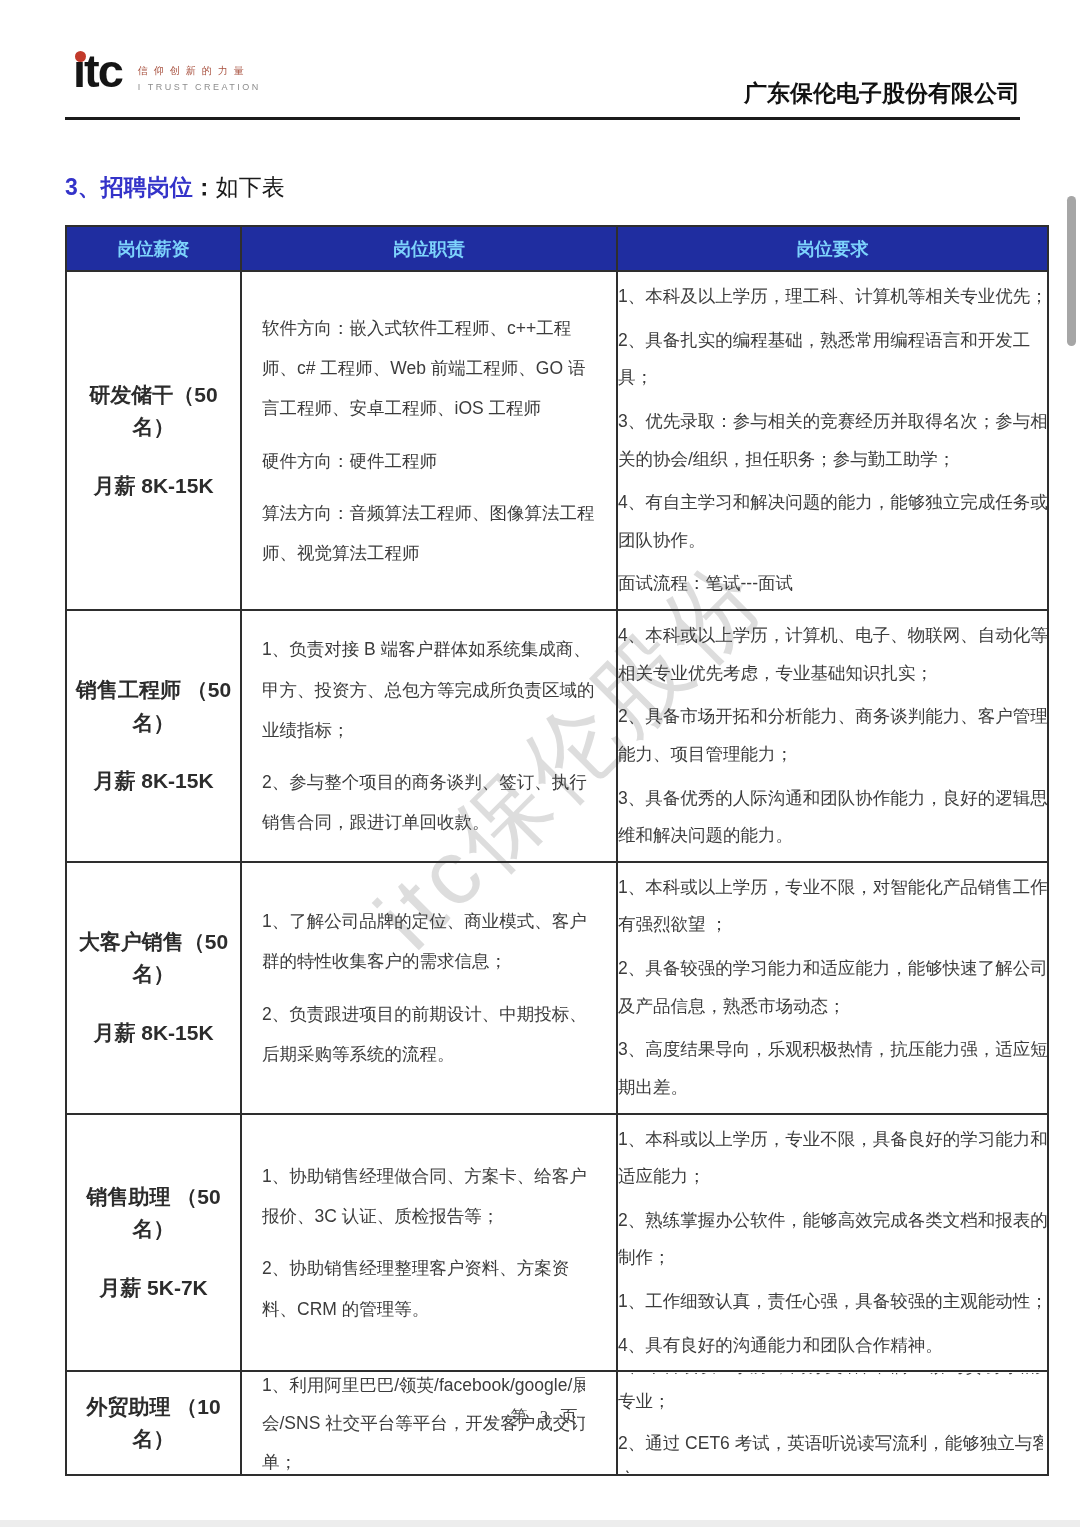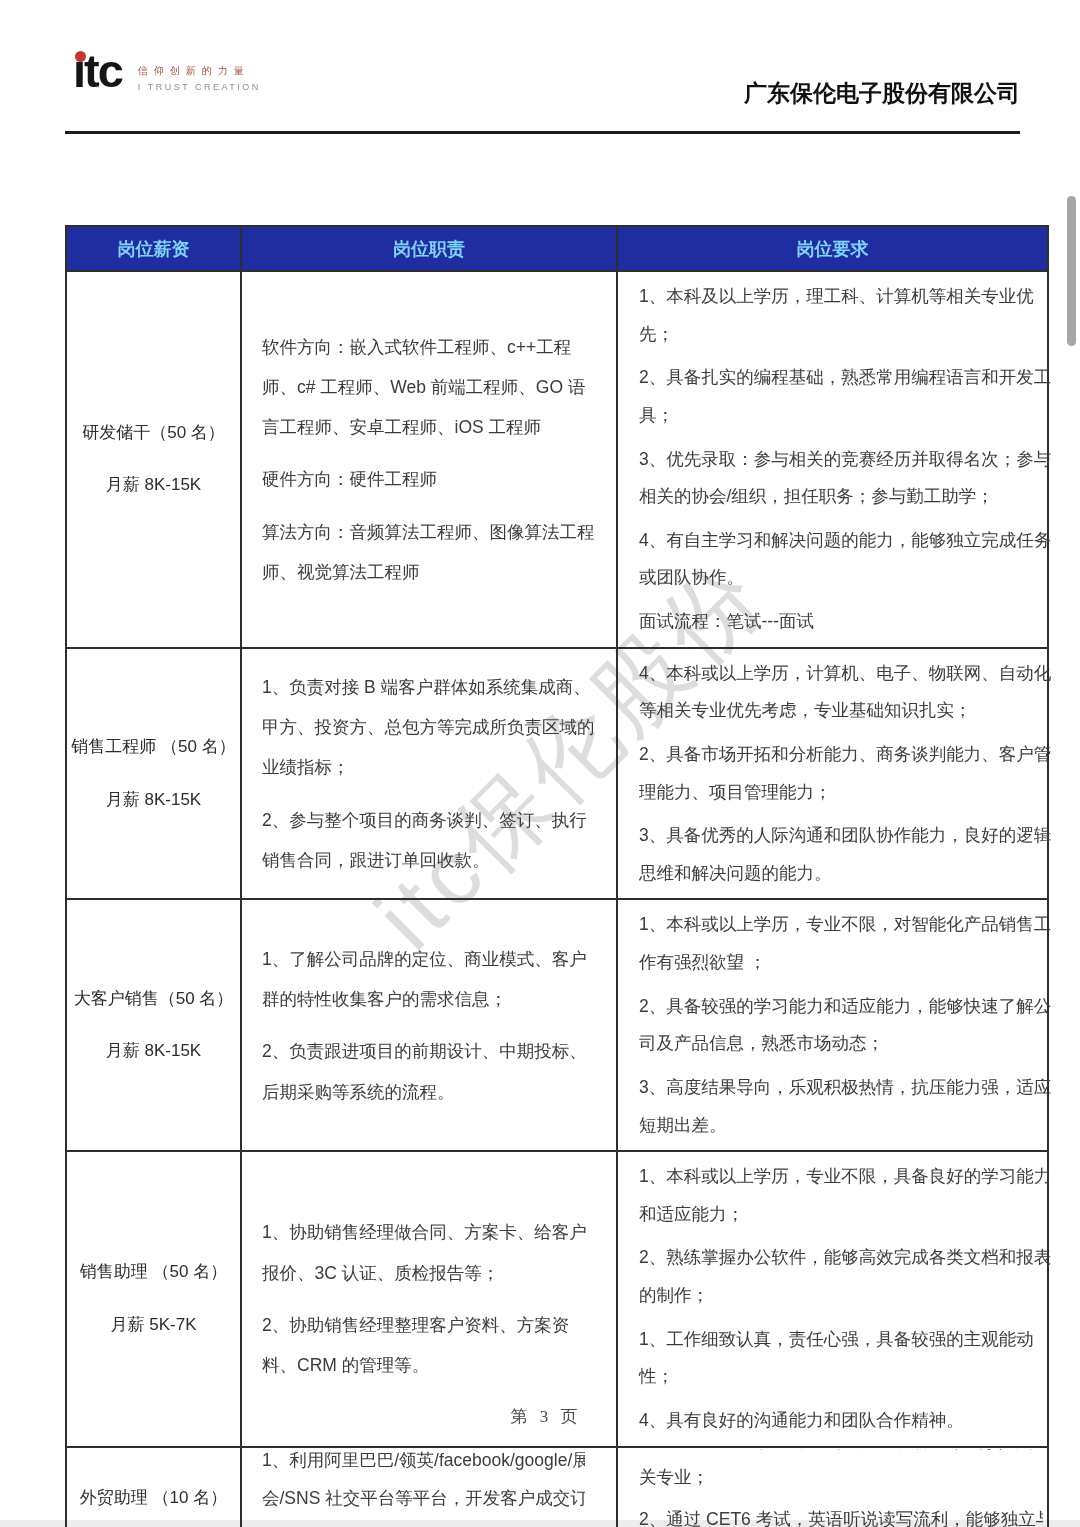--- a/index.html
+++ b/index.html
@@ -3,21 +3,21 @@
 <meta charset="utf-8">
 <style>
   html,body { margin:0; padding:0; background:#ffffff; }
   .page {
     position:relative; width:1080px; height:1527px; margin:0 auto;
     background:#ffffff; overflow:hidden;
     font-family:"Liberation Sans", sans-serif; color:#3c3c3c;
   }
 
   
-  .hdr { position:absolute; left:65px; right:60px; top:0; height:134px; }
+  .hdr { position:absolute; left:65px; right:60px; top:0; height:120px; }
   .hdr-rule { position:absolute; left:0; right:0; bottom:0; height:3px; background:#1b1b1b; }
   .logo { position:absolute; left:8px; top:50px; display:flex; align-items:flex-start; }
   .logo-brand { position:relative; font-weight:900; font-size:47px; line-height:42px; letter-spacing:-2px; color:#151515; }
   .logo-dot { position:absolute; left:2px; top:1px; width:11px; height:11px; border-radius:50%; background:#c23a2b; }
   .logo-tag { margin:14px 0 0 16px; }
   .logo-tag-cn { font-size:10px; letter-spacing:6px; color:#a8513f; }
   .logo-tag-en { font-size:9px; letter-spacing:2.5px; color:#8d8d8d; margin-top:4px; }
   .company { position:absolute; right:0; top:78px; font-size:23px; font-weight:bold; color:#111;text-align:center; }
 
   
@@ -33,26 +33,26 @@
   .jobs-table th, .jobs-table td { border:2px solid #2e2e2e; vertical-align:middle; }
   .jobs-table th {
     background:#1f2da0; color:#7dd3fc; font-size:18px; font-weight:bold;
     height:41px; text-align:center;
   }
   col.c-pos { width:175px; } col.c-duty { width:376px; } col.c-req { width:431px; }
 
   tr.r0 { height:295px; } tr.r1 { height:235px; } tr.r2 { height:235px; }
   tr.r3 { height:248px; } tr.r4 { height:104px; }
 
-  td.col-pos { text-align:center; font-weight:normal; font-size:17px; color:#2c2c2c; padding:0 1px; }
+  td.col-pos { text-align:center; font-weight:bold; font-size:21px; color:#2c2c2c; padding:0 1px; }
   td.col-pos .pos-line { line-height:1.55; }
   td.col-pos .salary { margin-top:26px; }
 
   td.col-duty { padding:0 31px 0 20px; }
-  td.col-req  { padding:0 4px 0 21px; }
+  td.col-req  { padding:0 4px 0 0; }
   td.col-duty p { margin:12px -10px 12px 0; line-height:2.3; font-size:17.5px; color:#3c3c3c; }
   td.col-req  p { margin:6px -16px 6px 0; line-height:2.15; font-size:17.5px; color:#3c3c3c; }
 
   tr.r4 .clip { height:100px; overflow:hidden; display:flex; flex-direction:column; justify-content:center; }
   tr.r4 td.col-req p { margin:3px -16px 3px 0; line-height:2.05; }
   tr.r4 td.col-duty p { margin:4px -10px 4px 0; line-height:2.2; }
 
   
   .watermark {
     position:absolute; left:285px; top:555px; width:570px; height:400px;
@@ -86,20 +86,23 @@
       </div>
       <div class="logo-tag">
         <div class="logo-tag-cn">信仰创新的力量</div>
         <div class="logo-tag-en">I TRUST CREATION</div>
       </div>
     </div>
     <div class="company">广东保伦电子股份有限公司</div>
     <div class="hdr-rule"></div>
   </div>
 
+  <div class="sec-title">
+    <span class="blue">3、招聘岗位</span><span class="sep">：</span><span>如下表</span>
+  </div>
 
   <div class="watermark">itc保伦股份</div>
 
   <table class="jobs-table">
     <colgroup>
         <col class="c-pos">
         <col class="c-duty">
         <col class="c-req">
       </colgroup>
     <thead>

